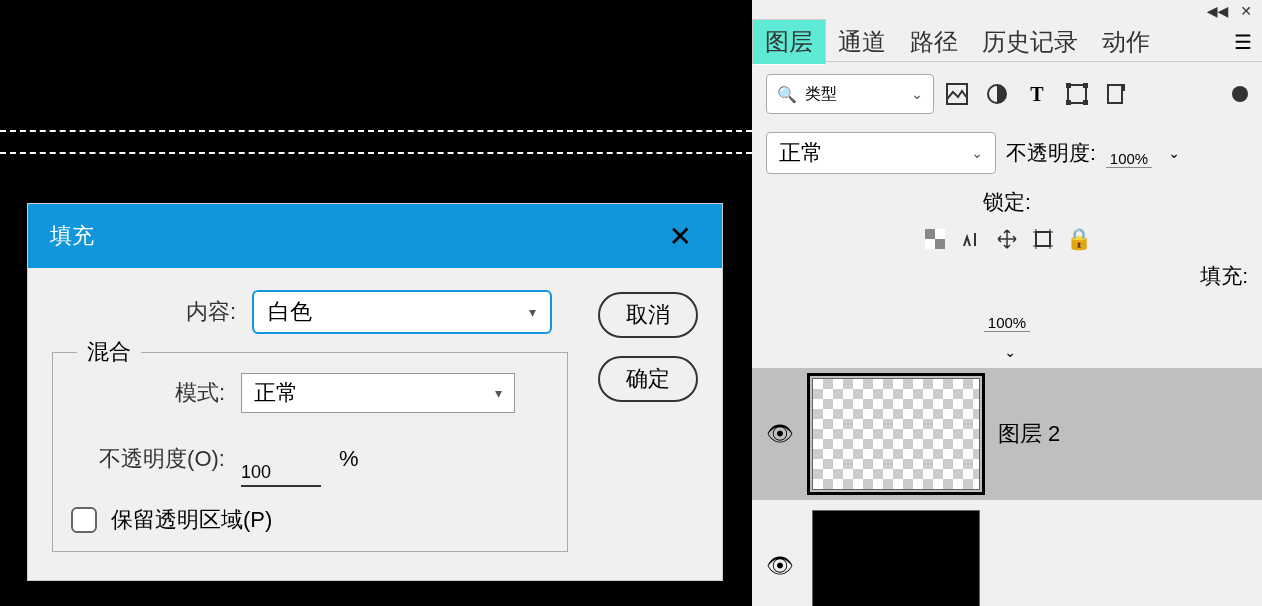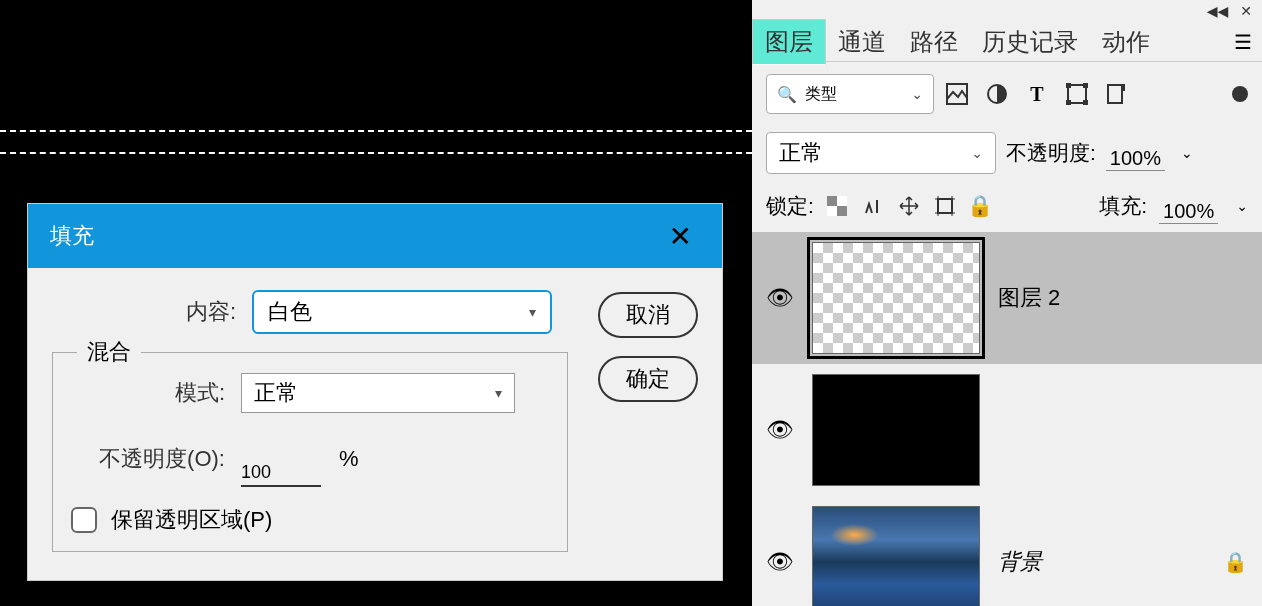--- a/index.html
+++ b/index.html
@@ -43,24 +43,24 @@
     
     .filter-row { display: flex; align-items: center; gap: 12px; padding: 12px 14px; }
     .type-filter { display: flex; align-items: center; gap: 8px; border: 1px solid #aaa; border-radius: 4px; padding: 4px 10px; height: 40px; width: 168px; background: #fff; }
     .filter-icons { display: flex; gap: 18px; align-items: center; }
     .fi { width: 22px; height: 22px; display: flex; align-items: center; justify-content: center; font-size: 20px; font-weight: bold; }
     .record-dot { width: 16px; height: 16px; border-radius: 50%; background: #333; margin-left: auto; }
     
     .blend-row { display: flex; align-items: center; gap: 10px; padding: 6px 14px; }
     .blend-select { display: flex; align-items: center; justify-content: space-between; border: 1px solid #aaa; padding: 4px 12px; height: 42px; width: 230px; font-size: 22px; background: #fff; border-radius: 4px; }
     .op-label { font-size: 21px; }
-    .op-val { font-size: 20px; border-bottom: 1px solid #888; padding: 0 4px; margin-top: 12px; }
+    .op-val { font-size: 15px; border-bottom: 1px solid #888; padding: 0 4px; margin-top: 12px; }
     .sm-chev { font-size: 14px; margin-left: 6px; }
     
-    .lock-row { display: flex; align-items: center; gap: 12px; padding: 8px 14px; font-size: 21px; }
+    .lock-row { display: flex; align-items: center; gap: 12px; padding: 8px 14px; font-size: 21px; flex-direction: column; }
     .lock-icons { display: flex; gap: 14px; align-items: center; }
     .li { width: 22px; height: 22px; display: flex; align-items: center; justify-content: center; }
     
     .layers { flex: 1; overflow: auto; }
     .layer { display: flex; align-items: center; gap: 18px; padding: 10px 14px; }
     .layer.selected { background: #bfbfbf; }
     .eye { width: 28px; font-size: 22px; text-align: center; }
     .thumb { width: 168px; height: 112px; border: 1px solid #666; position: relative; }
     .thumb.sel-border::before { content: ""; position: absolute; inset: -6px; border: 3px solid #000; pointer-events: none; }
     .thumb.sel-border::after { content: ""; position: absolute; inset: -6px; pointer-events: none; }

